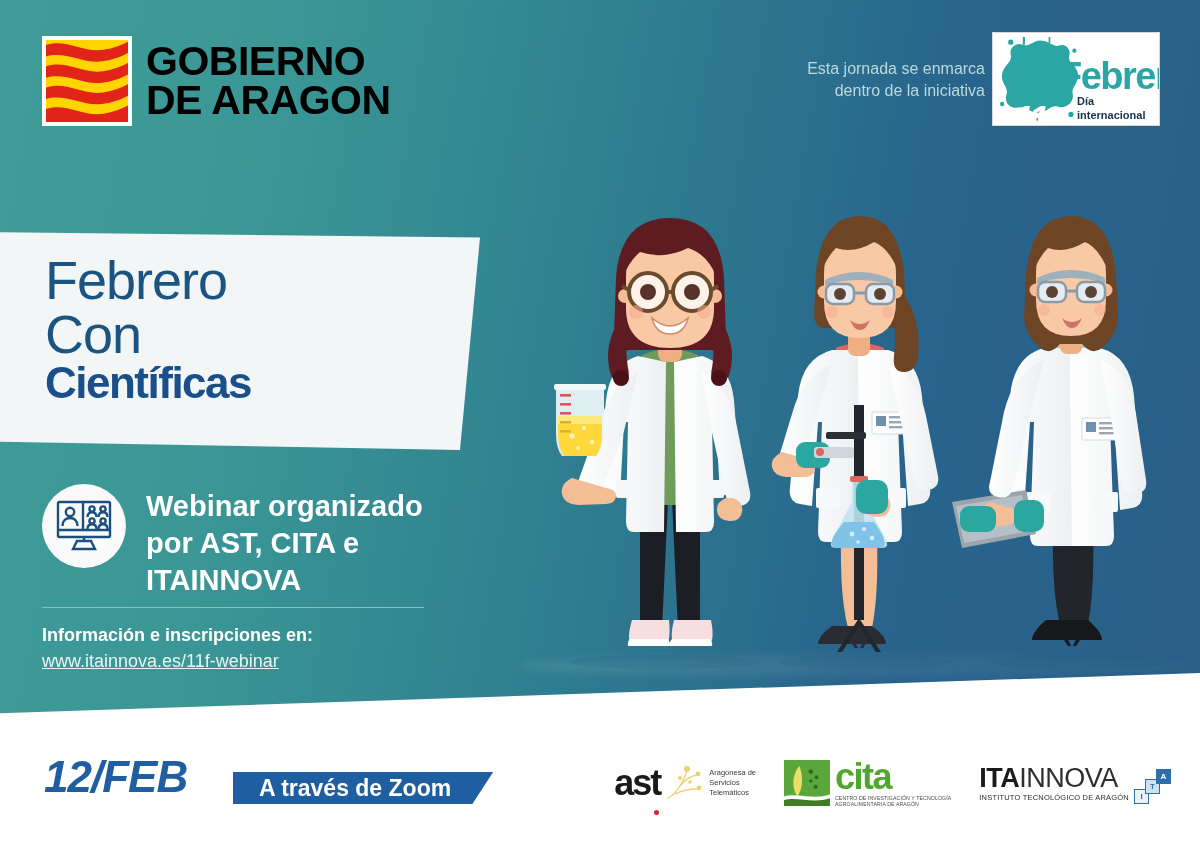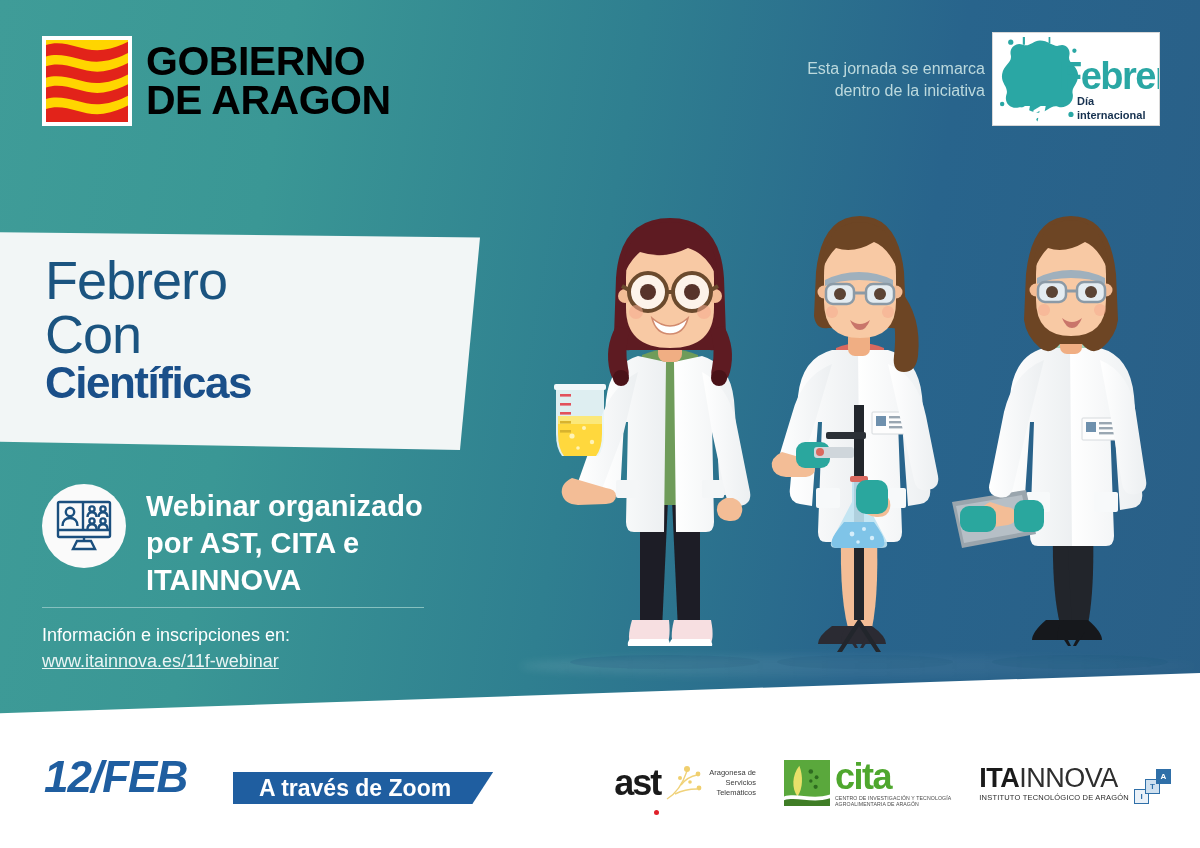--- a/index.html
+++ b/index.html
@@ -43,21 +43,21 @@
   .webinar{position:absolute;left:42px;top:484px;display:flex;gap:20px;align-items:flex-start;}
   .web-circle{width:84px;height:84px;border-radius:50%;background:#fafafa;flex:0 0 84px;
               display:flex;align-items:center;justify-content:center;}
   .web-circle svg{display:block;}
   .web-text{color:#ffffff;font-weight:bold;font-size:29px;line-height:1.28;padding-top:4px;}
   .web-text span{display:block;}
 
   .divider{position:absolute;left:42px;top:607px;width:382px;height:1px;background:#86c0bf;}
 
   .info{position:absolute;left:42px;top:622px;color:#ffffff;font-size:18px;line-height:1.45;}
-  .info .lbl{font-weight:normal;}
+  .info .lbl{font-weight:bold;}
   .info .url{display:block;font-weight:400;text-decoration:underline;color:#eaf4f4;}
 
   
   .scene{position:absolute;left:520px;top:150px;width:680px;height:530px;}
   .floor{position:absolute;left:0;top:505px;width:680px;height:22px;
          background:linear-gradient(90deg,rgba(255,255,255,0.10),rgba(255,255,255,0.02));
          border-radius:50%;filter:blur(4px);}
 
   
   .bottom{position:absolute;left:0;bottom:0;width:1200px;height:175px;background:#ffffff;
@@ -65,21 +65,21 @@
   .date{position:absolute;left:44px;bottom:46px;font-size:44px;font-weight:bold;font-style:italic;
         color:#1f5ea0;letter-spacing:-1px;}
   .zoom-banner{position:absolute;left:233px;bottom:44px;height:32px;background:#1f5ea0;
                color:#fff;font-weight:bold;font-size:23px;display:flex;align-items:center;
                padding:0 42px 0 26px;clip-path:polygon(0 0, 100% 0, 92% 100%, 0 100%);
                box-shadow:3px 4px 7px rgba(0,0,0,0.18);}
 
   .sponsors{position:absolute;right:30px;bottom:40px;display:flex;align-items:center;gap:28px;}
 
   
-  .ast{display:flex;align-items:center;gap:4px;text-align:right;}
+  .ast{display:flex;align-items:center;gap:4px;}
   .ast-word{font-size:36px;font-weight:bold;color:#1a1a1a;letter-spacing:-2px;line-height:1;}
   .ast-dot{width:5px;height:5px;border-radius:50%;background:#e0202a;display:inline-block;
            margin-left:-6px;margin-bottom:-14px;}
   .ast-sub{font-size:7.5px;color:#3a3a3a;line-height:1.35;}
   .ast-sub span{display:block;}
 
   
   .cita{display:flex;align-items:center;gap:5px;}
   .cita-mark{width:46px;height:46px;}
   .cita-txt{line-height:1;}

